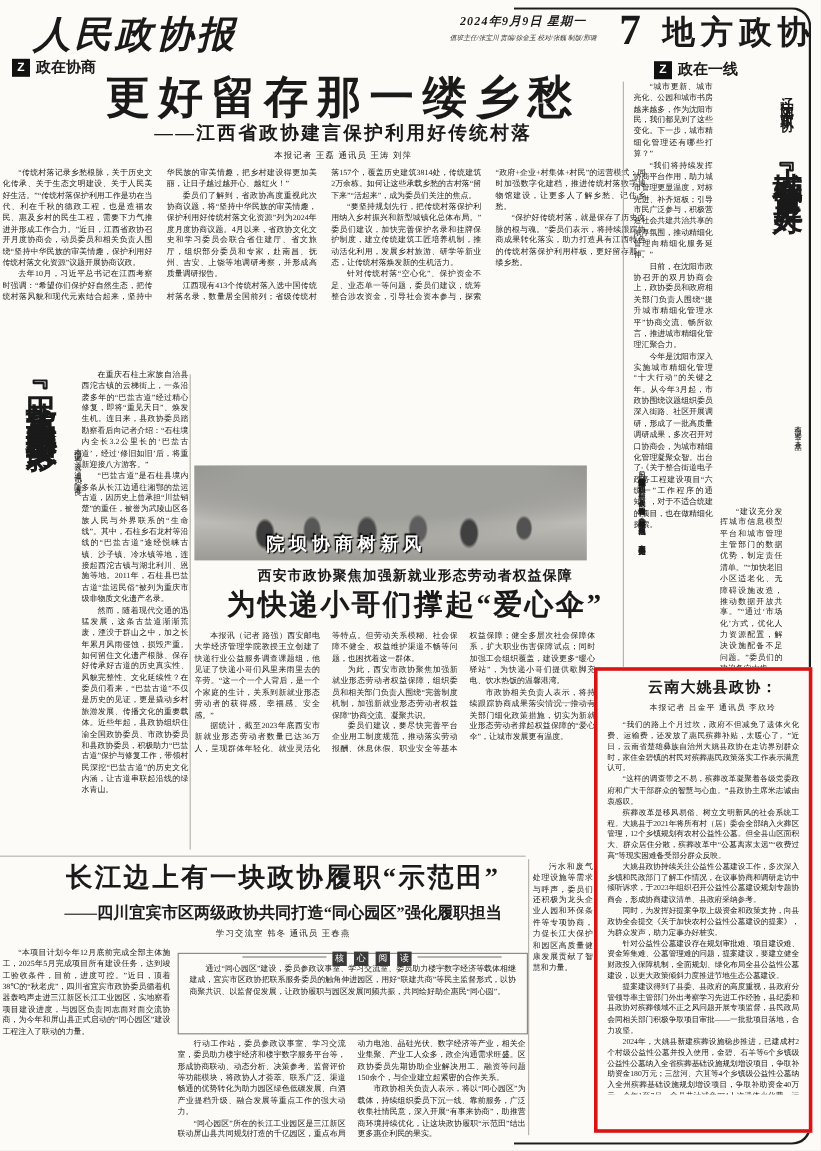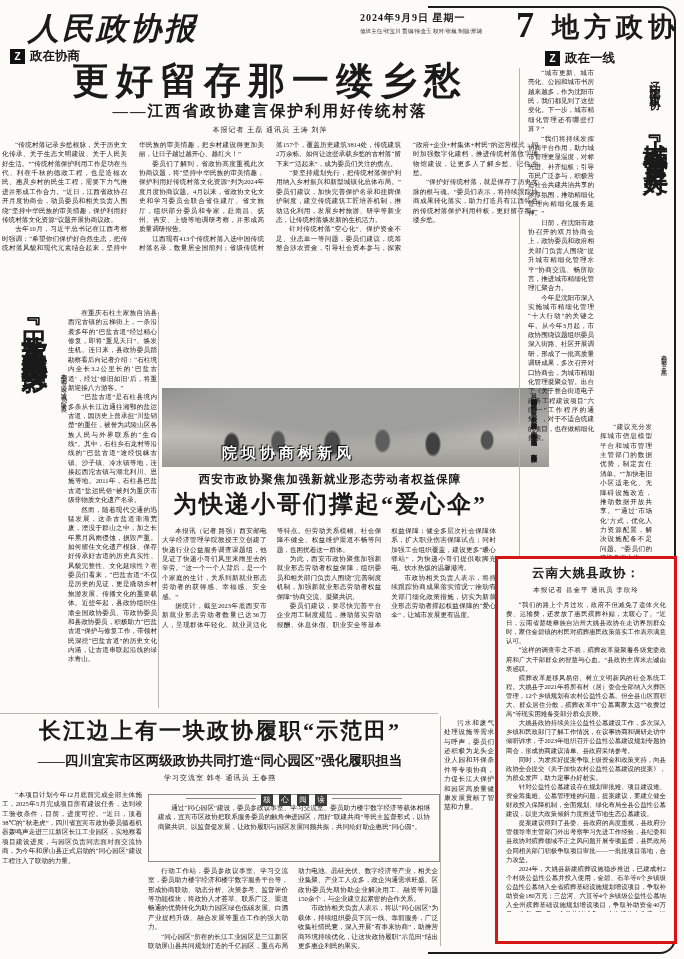--- a/index.html
+++ b/index.html
@@ -1,19 +1,19 @@
 <!DOCTYPE html>
 <html lang="zh"><head>
 <meta charset="utf-8">
 <style>
   html,body{margin:0;padding:0;background:#e9e7e2;}
   #page{position:relative;width:684px;height:959px;background:#fcfbf8;color:#1a1a1a;
         font-family:"Liberation Serif","DejaVu Serif",serif;overflow:hidden;}
   .abs{position:absolute;}
-  .ctr{text-align:center;}
+  .ctr{text-align:center;padding-left:16px;}
   .sans{font-family:Liberation Serif, serif;}
   .body{font-size:6.6px;line-height:1.42;text-align:justify;overflow:hidden;}
   .body p{margin:0;text-indent:2em;}
   .vrl{writing-mode:vertical-rl;}
   .cols4{column-count:4;column-gap:12px;}
   .cols3{column-count:3;column-gap:10px;}
   .cols2{column-count:2;column-gap:10px;}
   .tag{display:flex;align-items:center;gap:5px;font-weight:700;font-size:12.5px;
        font-family:"Liberation Sans","DejaVu Sans",sans-serif;}
   .tag .sq{width:15px;height:15px;background:#111;color:#fff;font-size:10px;font-weight:700;
@@ -37,21 +37,21 @@
      linear-gradient(180deg,#8e8e8a 0%,#a7a6a1 35%,#bdbcb6 60%,#9b9a94 100%);}
 </style>
 </head>
 <body>
 
 <div id="page">
 
   <div class="abs page-frame" style="left:428px;top:6px;width:246px;height:944px;"></div>
 
   <div class="abs logo" style="left:12px;top:8px;">人民政协报</div>
-  <div class="abs" style="left:360px;top:11px;width:152px;text-align:left;">
+  <div class="abs" style="left:360px;top:11px;width:152px;text-align:center;font-style:italic;">
     <div style="font-size:10px;font-weight:700;letter-spacing:1px;">2024年9月9日  星期一</div>
     <div style="font-size:5.6px;color:#333;margin-top:3px;">值班主任/张宝川  责编/徐金玉  校对/张巍  制版/邢璐</div>
   </div>
   <div class="abs" style="left:516px;top:4px;font-size:36px;font-weight:700;">7</div>
   <div class="abs sans" style="left:552px;top:9px;font-size:27px;font-weight:900;letter-spacing:5px;">地方政协</div>
 
   <div class="abs tag" style="left:10px;top:48px;">
     <span class="sq">Z</span>
     <span>政在协商</span>
   </div>
@@ -76,21 +76,21 @@
   <div class="abs" style="left:0;top:308px;width:157px;height:404px;display:flex;flex-direction:row;">
     <div class="vrl" style="width:46px;height:100%;font-size:26px;font-weight:900;letter-spacing:3px;margin-left:6px;">『巴盐古道』上的政协委员身影</div>
     <div class="vrl" style="width:16px;height:70%;margin-top:60px;font-size:6.4px;letter-spacing:2px;color:#222;">本报记者 凌云 通讯员 隆太良</div>
     <div class="body" style="flex:1;height:100%;">
       <p>在重庆石柱土家族自治县西沱古镇的云梯街上，一条沿袭多年的“巴盐古道”经过精心修复，即将“重见天日”、焕发生机。连日来，县政协委员踏勘察看后向记者介绍：“石柱境内全长3.2公里长的‘巴盐古道’，经过‘修旧如旧’后，将重新迎接八方游客。”</p>
         <p>“巴盐古道”是石柱县境内多条从长江边通往湘鄂的盐运古道，因历史上曾承担“川盐销楚”的重任，被誉为武陵山区各族人民与外界联系的“生命线”。其中，石柱乡石龙村等沿线的“巴盐古道”途经悦崃古镇、沙子镇、冷水镇等地，连接起西沱古镇与湖北利川、恩施等地。2011年，石柱县巴盐古道“盐运民俗”被列为重庆市级非物质文化遗产名录。</p>
         <p>然而，随着现代交通的迅猛发展，这条古盐道渐渐荒废，湮没于群山之中，加之长年累月风雨侵蚀，损毁严重。如何留住文化遗产根脉、保存好传承好古道的历史真实性、风貌完整性、文化延续性？在委员们看来，“巴盐古道”不仅是历史的见证，更是撬动乡村旅游发展、传播文化的重要载体。近些年起，县政协组织住渝全国政协委员、市政协委员和县政协委员，积极助力“巴盐古道”保护与修复工作，带领村民深挖“巴盐古道”的历史文化内涵，让古道串联起沿线的绿水青山。</p>
     </div>
   </div>
 
-  <div class="abs photo" style="left:162px;top:388px;width:387px;height:79px;">
+  <div class="abs photo" style="left:162px;top:388px;width:327px;height:79px;">
     <div style="position:absolute;left:60px;bottom:4px;font-size:15px;font-weight:900;color:#fff;
                 letter-spacing:4px;text-shadow:1px 1px 1px #000,-1px -1px 1px #000;">院坝协商树新风</div>
   </div>
   <div class="abs vrl" style="left:492px;top:388px;width:46px;height:79px;font-size:6px;line-height:1.5;overflow:hidden;">
     <span>日前，贵州省黔东南苗族侗族自治州剑河县磻溪镇化敖村召开一场院坝协商会，组织政协委员、镇村干部、群众代表二十余人，围绕和美乡村建设、“合约食堂”管理等事项协商交流，现场气氛热烈融洽。</span>
     <span style="font-weight:700;margin-top:6px;">左禹华 龙沁军 摄</span>
   </div>
 
   <div class="abs ctr sans" style="left:162px;top:472px;width:336px;font-size:11.5px;font-weight:700;letter-spacing:1px;">西安市政协聚焦加强新就业形态劳动者权益保障</div>
   <div class="abs ctr" style="left:162px;top:488px;width:336px;font-size:24px;font-weight:900;letter-spacing:2px;">为快递小哥们撑起“爱心伞”</div>

